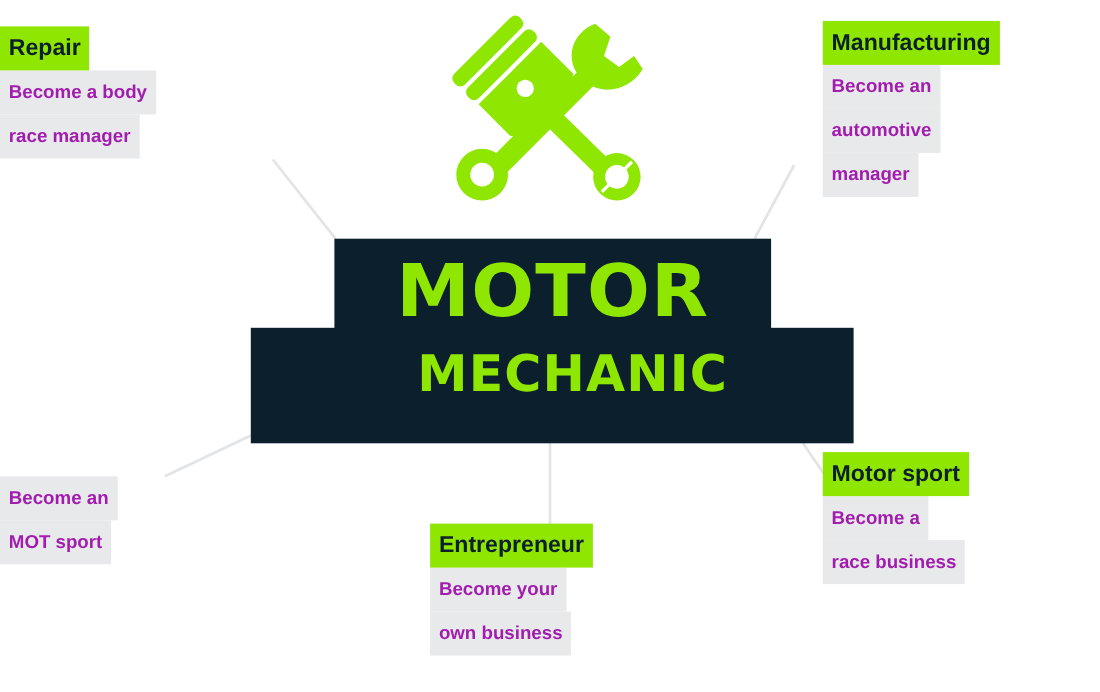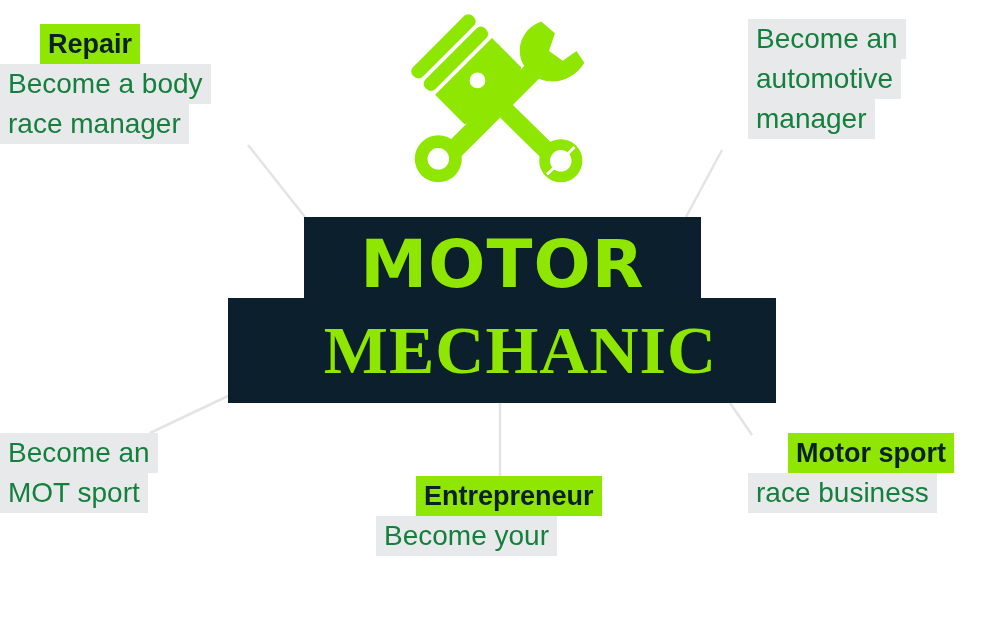--- a/index.html
+++ b/index.html
@@ -17,29 +17,29 @@
   .title-bottom {
     position: absolute; left: 228px; top: 298px; width: 548px; height: 105px;
     background: #0c1f2c;
   }
   .title-text {
     position: absolute; color: #8fe600; font-weight: bold;
     font-family: "DejaVu Sans", sans-serif; letter-spacing: 1px; white-space: nowrap;
     text-align: center; line-height: 1;
   }
   .t1 { left: 304px; width: 397px; top: 232px; font-size: 66px; transform: scaleX(1.02); }
-  .t2 { left: 228px; width: 585px; top: 316px; font-size: 68px; transform: scaleX(1.0); font-family: Liberation Serif, serif; }
+  .t2 { left: 228px; width: 585px; top: 316px; font-size: 46px; transform: scaleX(1.0); }
   .node { position: absolute; }
   .node .cat {
     display: inline-block; background: #8fe600; color: #0c1f2c; font-weight: bold;
-    font-size: 27px; line-height: 40px; padding: 0 8px; white-space: nowrap; margin-left: 40px;
+    font-size: 21px; line-height: 40px; padding: 0 8px; white-space: nowrap;
   }
   .node .line {
-    display: block; width: max-content; background: #e8e9eb; color: #15803d; font-weight: normal;
-    font-size: 28px; line-height: 40px; padding: 0 8px; white-space: nowrap;
+    display: block; width: max-content; background: #e8e9eb; color: #a21caf; font-weight: bold;
+    font-size: 17px; line-height: 40px; padding: 0 8px; white-space: nowrap;
   }
 </style>
 </head>
 <body>
 
 <svg class="connectors" viewBox="0 0 1000 629">
   <g stroke="#e3e4e6" stroke-width="2.5" fill="none">
     <line x1="248" y1="145" x2="305" y2="217"></line>
     <line x1="722" y1="150" x2="686" y2="217"></line>
     <line x1="150" y1="433" x2="228" y2="396"></line>
@@ -79,31 +79,34 @@
 <div class="title-text t1">MOTOR</div>
 <div class="title-text t2">MECHANIC</div>
 
 <div class="node" style="left:0px; top:24px;">
   <span class="cat">Repair</span>
   <span class="line">Become a body</span>
   <span class="line">race manager</span>
 </div>
 
 <div class="node" style="left:748px; top:19px;">
+  <span class="cat">Manufacturing</span>
   <span class="line">Become an</span>
   <span class="line">automotive</span>
   <span class="line">manager</span>
 </div>
 
 <div class="node" style="left:0px; top:433px;">
   <span class="line">Become an</span>
   <span class="line">MOT sport</span>
 </div>
 
-<div class="node" style="left:376px; top:476px;">
+<div class="node" style="left:391px; top:476px;">
   <span class="cat">Entrepreneur</span>
   <span class="line">Become your</span>
+  <span class="line">own business</span>
 </div>
 
-<div class="node" style="left:748px; top:433px;">
+<div class="node" style="left:748px; top:411px;">
   <span class="cat">Motor sport</span>
+  <span class="line">Become a</span>
   <span class="line">race business</span>
 </div>
 
 </body></html>

